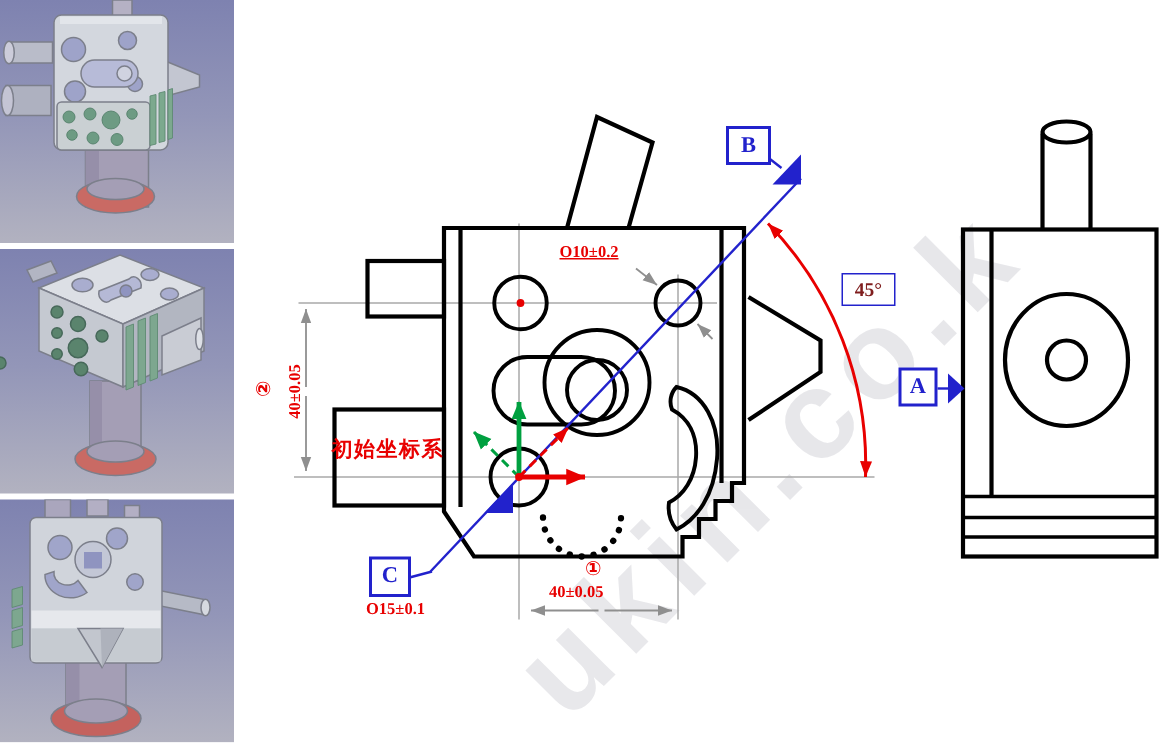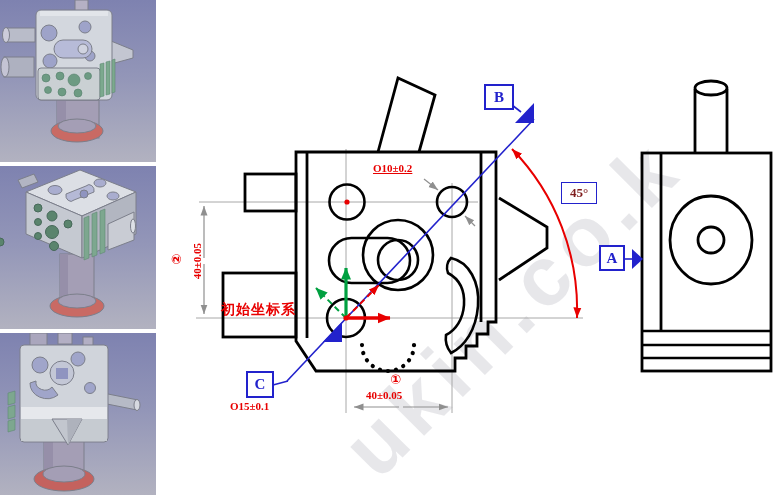--- a/index.html
+++ b/index.html
@@ -220,28 +220,28 @@
       <circle cx="347" cy="202" r="2.6" fill="#e80000" stroke="none"></circle>
       <line x1="346" y1="318" x2="346" y2="268" stroke="#00a040" stroke-width="3.2" marker-end="url(#mGr)"></line>
       <line x1="346" y1="318" x2="316" y2="288" stroke="#00a040" stroke-width="2" stroke-dasharray="6,4" marker-end="url(#mGr)"></line>
       <line x1="346" y1="318" x2="390" y2="318" stroke="#e80000" stroke-width="3.4" marker-end="url(#mR2)"></line>
       <line x1="346" y1="318" x2="379" y2="285" stroke="#e80000" stroke-width="2" stroke-dasharray="6,4" marker-end="url(#mR)"></line>
       <circle cx="346" cy="318" r="2.6" fill="#e80000" stroke="none"></circle>
     </g>
   </svg>
 
   <div class="lbl" style="left:373px;top:162px;text-decoration:underline">O10±0.2</div>
-  <div class="lbl" style="left:230px;top:400px">O15±0.1</div>
+  <div class="lbl" style="left:244px;top:400px">O15±0.1</div>
 
   <div class="lbl idx" style="left:390px;top:373px">①</div>
   <div class="lbl" style="left:366px;top:389px">40±0.05</div>
 
   <div class="lbl idx rot" style="left:169px;top:252px;width:16px">②</div>
   <div class="lbl rot" style="left:165px;top:255px;width:64px">40±0.05</div>
 
-  <div class="lbl cjk" style="left:221px;top:302px">初始坐标系</div>
+  <div class="lbl cjk" style="left:221px;top:292px">初始坐标系</div>
 
   <div class="dbox" style="left:484px;top:84px;width:26px;height:22px;line-height:22px">B</div>
   <div class="dbox" style="left:246px;top:371px;width:24px;height:23px;line-height:23px">C</div>
   <div class="dbox" style="left:599px;top:245px;width:22px;height:22px;line-height:22px">A</div>
   <div class="dbox angle" style="left:561px;top:182px;width:34px;height:20px;line-height:20px">45°</div>
 
 </div>
 
 </body></html>

